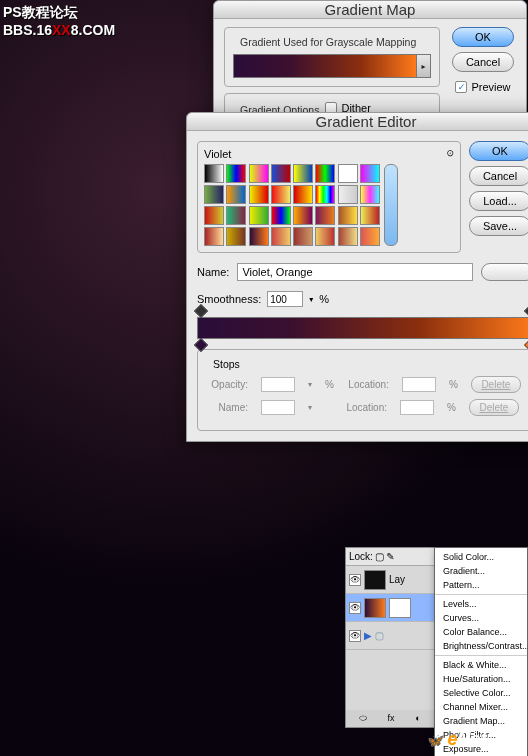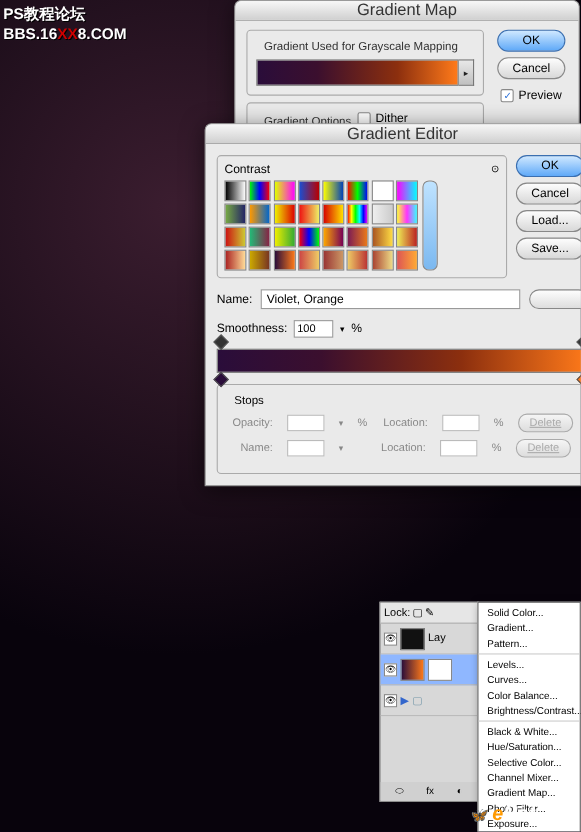--- a/index.html
+++ b/index.html
@@ -106,21 +106,21 @@
     </div>
   </div>
 </div>
 
 <div id="gedit" class="dialog">
   <div class="dialog-title">Gradient Editor</div>
   <div class="dialog-body">
     <div class="top-row">
       <div class="presets-box">
         <div style="display:flex;justify-content:space-between;margin-bottom:4px">
-          <span>Contrast</span>
+          <span>Violet</span>
           <span style="font-size:9px;cursor:pointer">⊙</span>
         </div>
         <div style="display:flex;gap:4px">
           <div class="swatches" id="swatch-grid">
               <div class="swatch" style="background: linear-gradient(90deg, rgb(0, 0, 0), rgb(255, 255, 255));"></div>
               <div class="swatch" style="background: linear-gradient(90deg, rgb(0, 255, 0), rgb(0, 0, 255), rgb(255, 0, 0));"></div>
               <div class="swatch" style="background: linear-gradient(90deg, rgb(224, 255, 0), rgb(255, 0, 255));"></div>
               <div class="swatch" style="background: linear-gradient(90deg, rgb(26, 79, 212), rgb(185, 0, 0));"></div>
               <div class="swatch" style="background: linear-gradient(90deg, rgb(255, 255, 0), rgb(0, 65, 184));"></div>
               <div class="swatch" style="background: linear-gradient(90deg, rgb(255, 0, 0), rgb(0, 255, 0), rgb(0, 0, 255));"></div>

